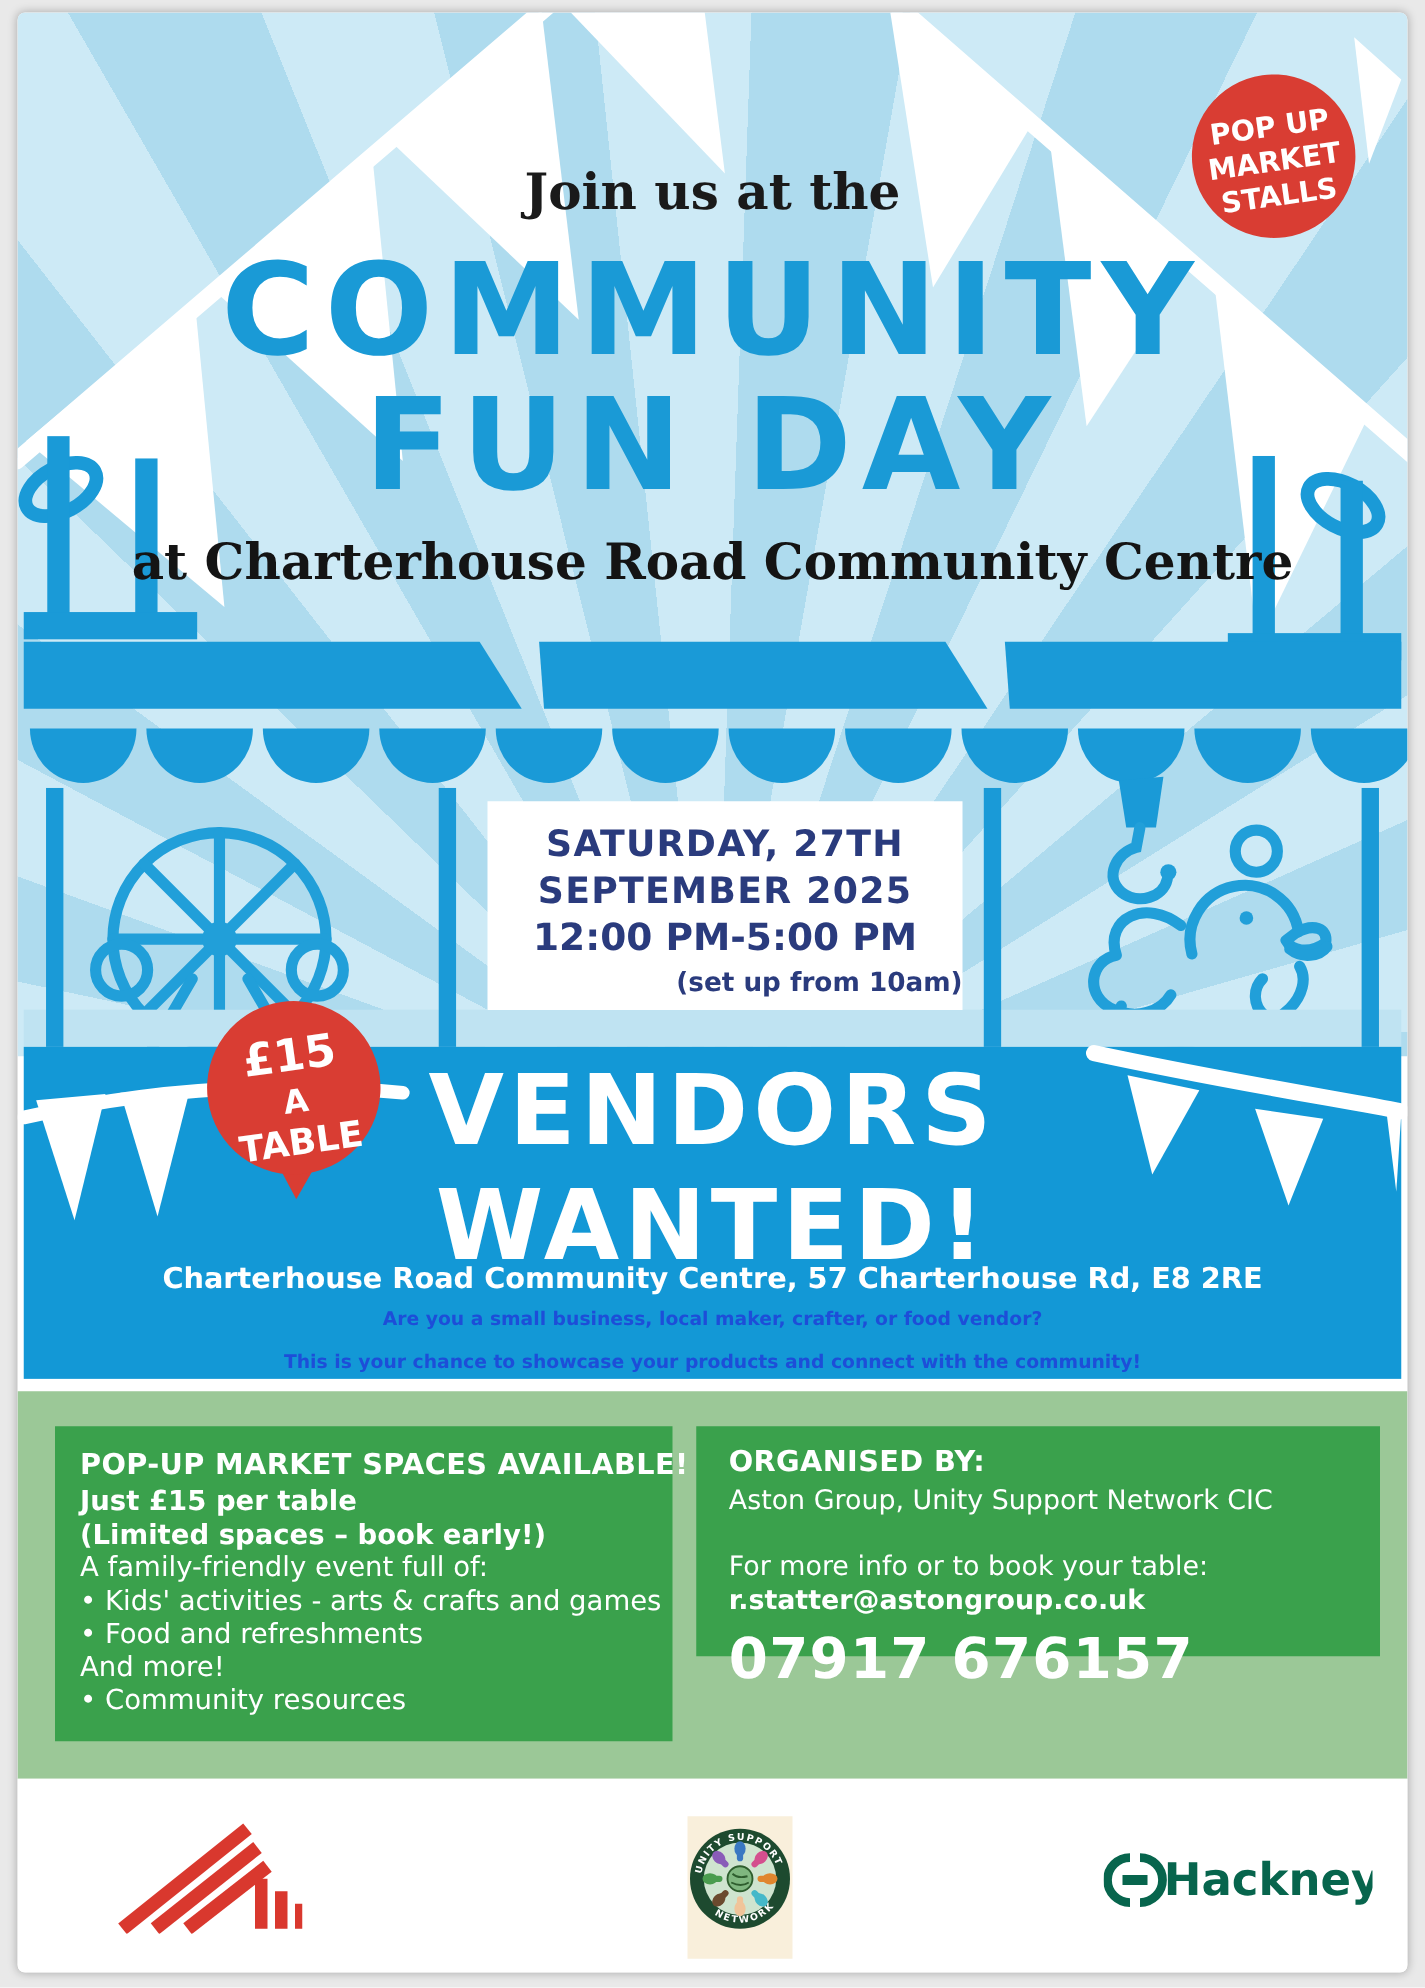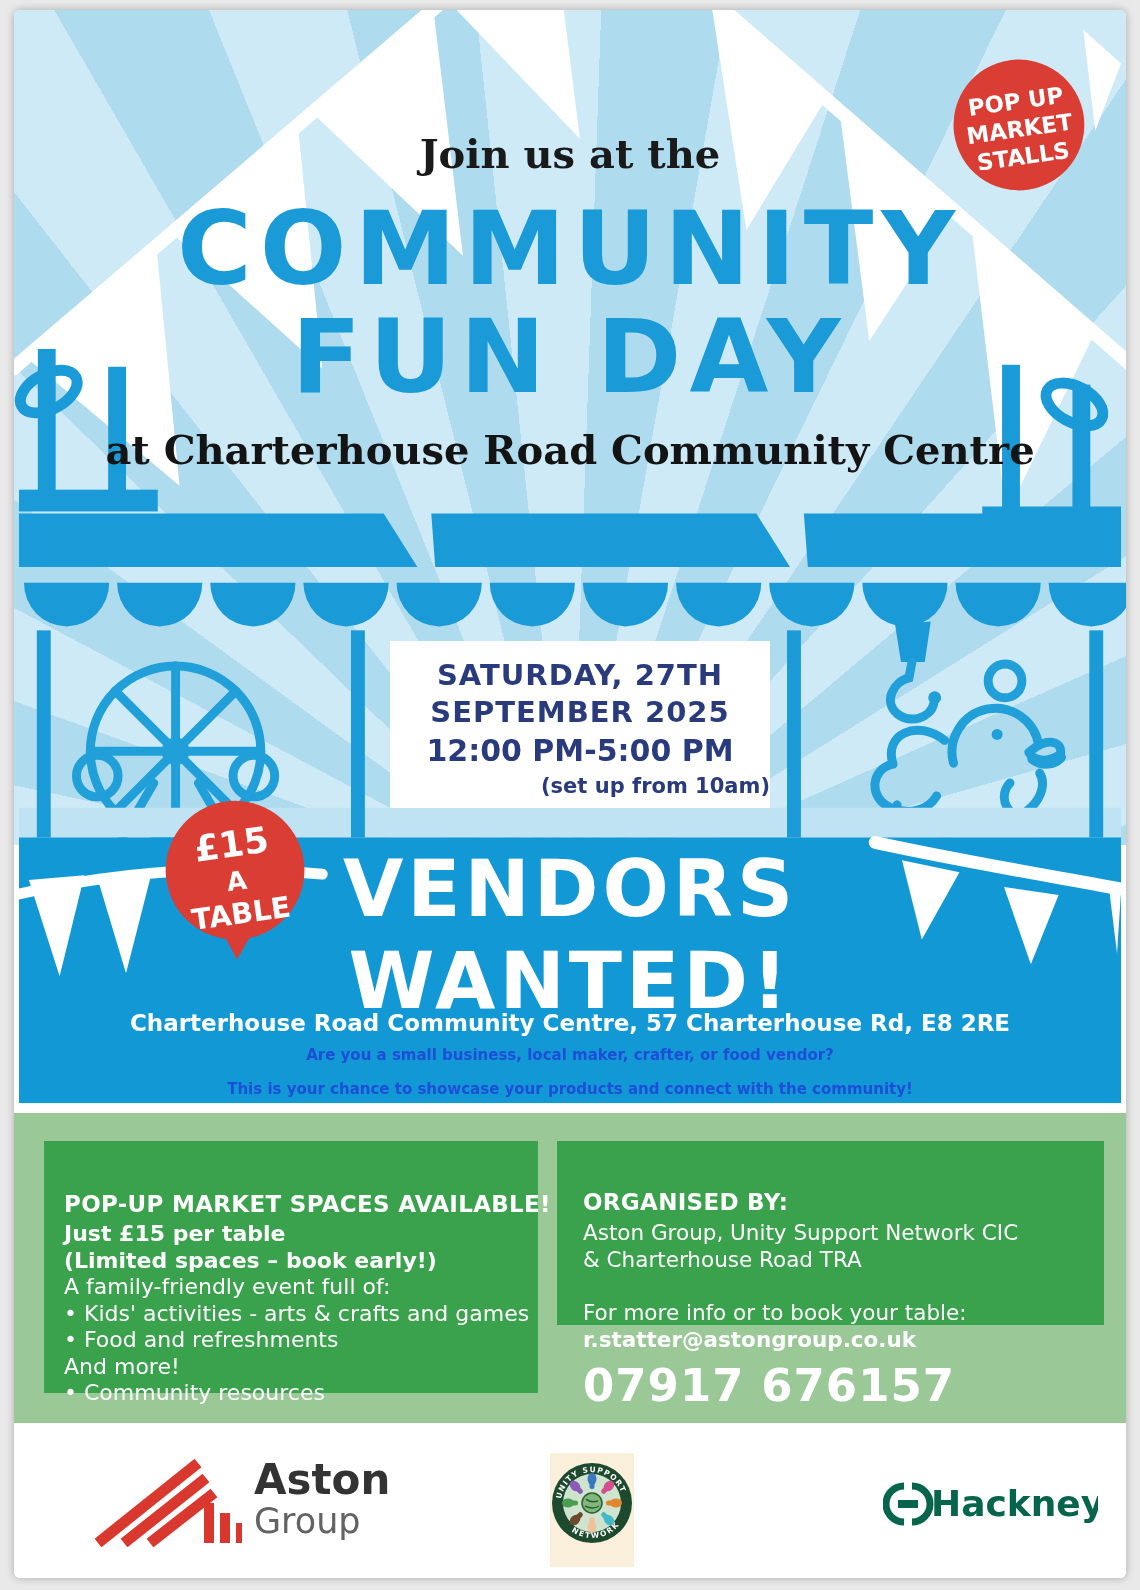--- a/index.html
+++ b/index.html
@@ -24,21 +24,21 @@
   .db3{font-size:21px;font-weight:700;line-height:30px;text-align:right;}
   .vend{font-weight:800;font-size:78px;line-height:1;color:#fff;letter-spacing:4px;}
   .v1{top:840px;} .v2{top:932px;}
   .addr{top:1000px;font-size:23px;font-weight:700;color:#fff;white-space:nowrap;}
   .q{font-size:15px;font-weight:700;color:#1d4ed8;white-space:nowrap;}
   .q1{top:1036px;} .q2{top:1070px;}
   .green{position:absolute;left:0;top:1103px;width:1112px;height:310px;background:#9bc897;}
   .gbox{position:absolute;top:28px;background:#3aa14c;color:#fff;box-sizing:border-box;}
   .gbox-l{left:30px;width:494px;height:252px;padding:17px 20px;}
   .gbox-r{left:543px;width:547px;height:184px;padding:15px 26px;}
-  .ghead{font-size:23px;font-weight:800;letter-spacing:.3px;line-height:28px;margin-bottom:3px;white-space:nowrap;margin-top:32px;}
+  .ghead{font-size:23px;font-weight:800;letter-spacing:.3px;line-height:28px;margin-bottom:3px;white-space:nowrap;}
   .gline{font-size:22px;font-weight:400;line-height:26.5px;white-space:nowrap;}
   .gbox-l .gline:nth-child(2),.gbox-l .gline:nth-child(3){font-weight:700;}
   .gorg{font-size:21.5px;font-weight:400;line-height:27px;white-space:nowrap;}
   .ginfo{font-size:21.5px;font-weight:400;line-height:27px;margin-top:26px;white-space:nowrap;}
   .gemail{font-size:21.5px;font-weight:700;line-height:27px;}
   .gphone{font-size:45px;font-weight:800;letter-spacing:1px;margin-top:6px;}
   .footer{position:absolute;left:0;top:1413px;width:1112px;height:155px;background:#fff;}
   .aston{position:absolute;left:78px;top:28px;display:flex;align-items:center;}
   .aston-text{margin-left:12px;}
   .aston-name{font-size:42px;font-weight:700;color:#333;line-height:44px;}
@@ -200,45 +200,40 @@
       <div class="gline">(Limited spaces – book early!)</div>
       <div class="gline">A family-friendly event full of:</div>
       <div class="gline">• Kids' activities - arts &amp; crafts and games</div>
       <div class="gline">• Food and refreshments</div>
       <div class="gline">And more!</div>
       <div class="gline">• Community resources</div>
     </div>
     <div class="gbox gbox-r">
       <div class="ghead">ORGANISED BY:</div>
       <div class="gorg">Aston Group, Unity Support Network CIC</div>
-      <div class="gorg">&amp; Charterhouse Road TRA</div>
       <div class="ginfo">For more info or to book your table:</div>
       <div class="gemail">r.statter@astongroup.co.uk</div>
       <div class="gphone">07917 676157</div>
     </div>
   </div>
 
   <div class="footer">
     <div class="aston">
       <svg width="150" height="96" viewBox="0 0 150 96">
         <g stroke="#d9382e" stroke-width="11" fill="none">
           <line x1="6" y1="92" x2="106" y2="12"></line>
           <line x1="32" y1="92" x2="114" y2="27"></line>
           <line x1="58" y1="92" x2="122" y2="42"></line>
         </g>
         <g fill="#d9382e">
           <rect x="112" y="52" width="10" height="40"></rect>
           <rect x="128" y="62" width="10" height="30"></rect>
           <rect x="144" y="72" width="6" height="20"></rect>
         </g>
       </svg>
-      <div class="aston-text">
-        <div class="aston-name">Aston</div>
-        <div class="aston-sub">Group</div>
-      </div>
     </div>
 
     <div class="unity">
       <svg width="84" height="114" viewBox="0 0 84 114">
         <defs>
           <path id="utop" d="M 11,50 A 31,31 0 0 1 73,50"></path>
           <path id="ubot" d="M 7,50 A 35,35 0 0 0 77,50"></path>
         </defs>
         <circle cx="42" cy="50" r="40" fill="#1d4a2f"></circle>
         <circle cx="42" cy="50" r="29" fill="#cfe4cf"></circle>

